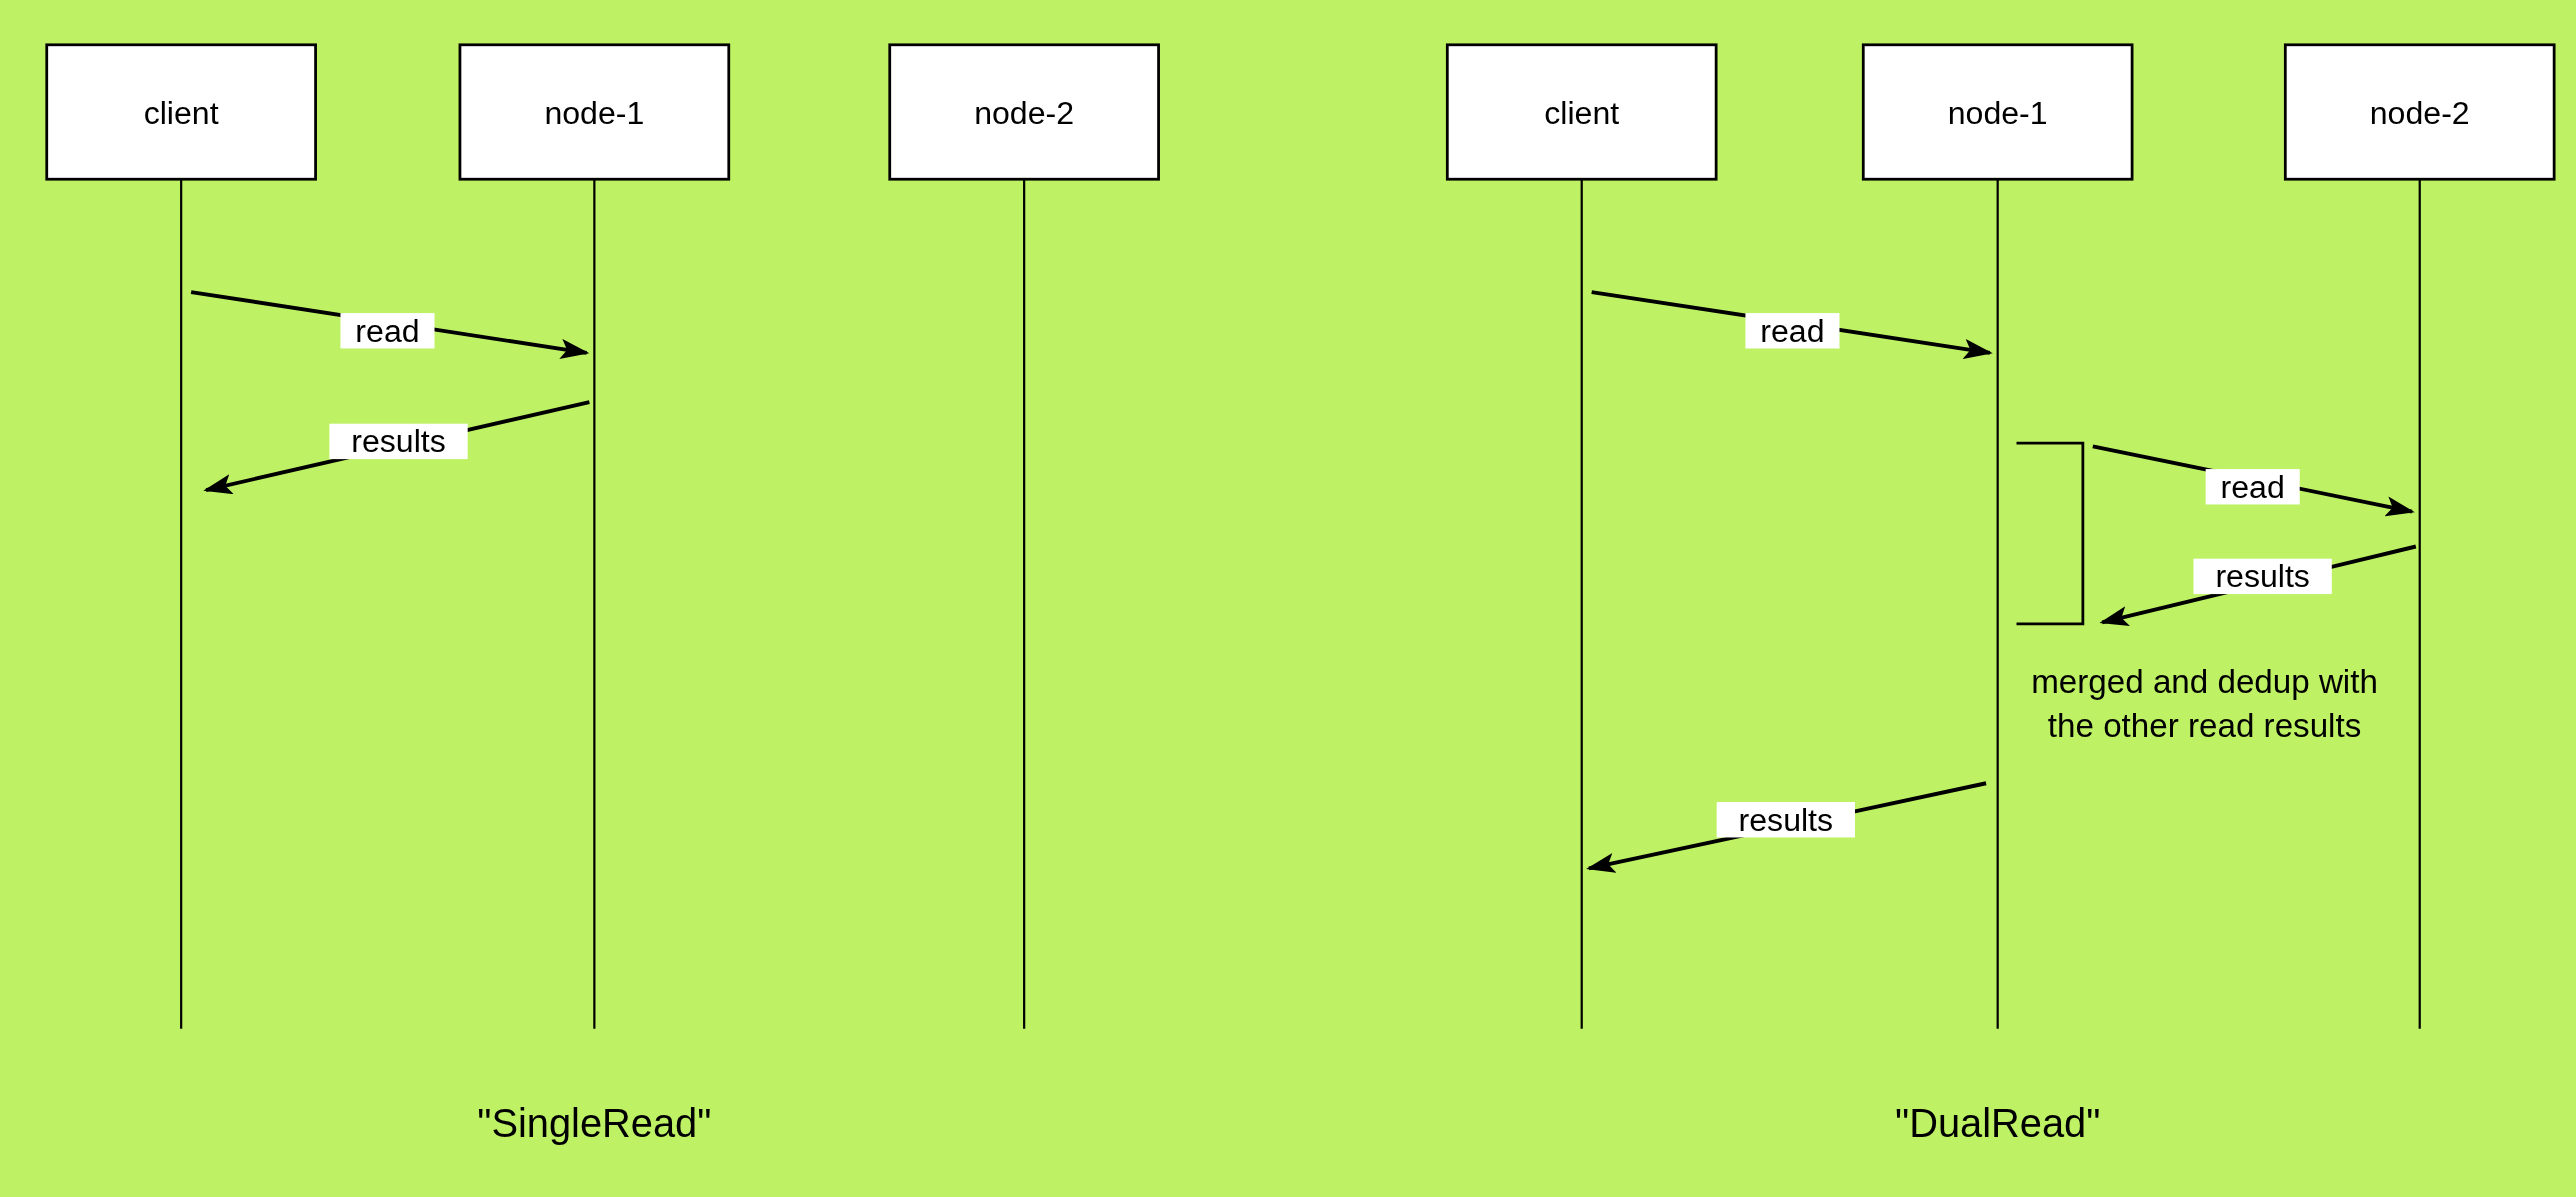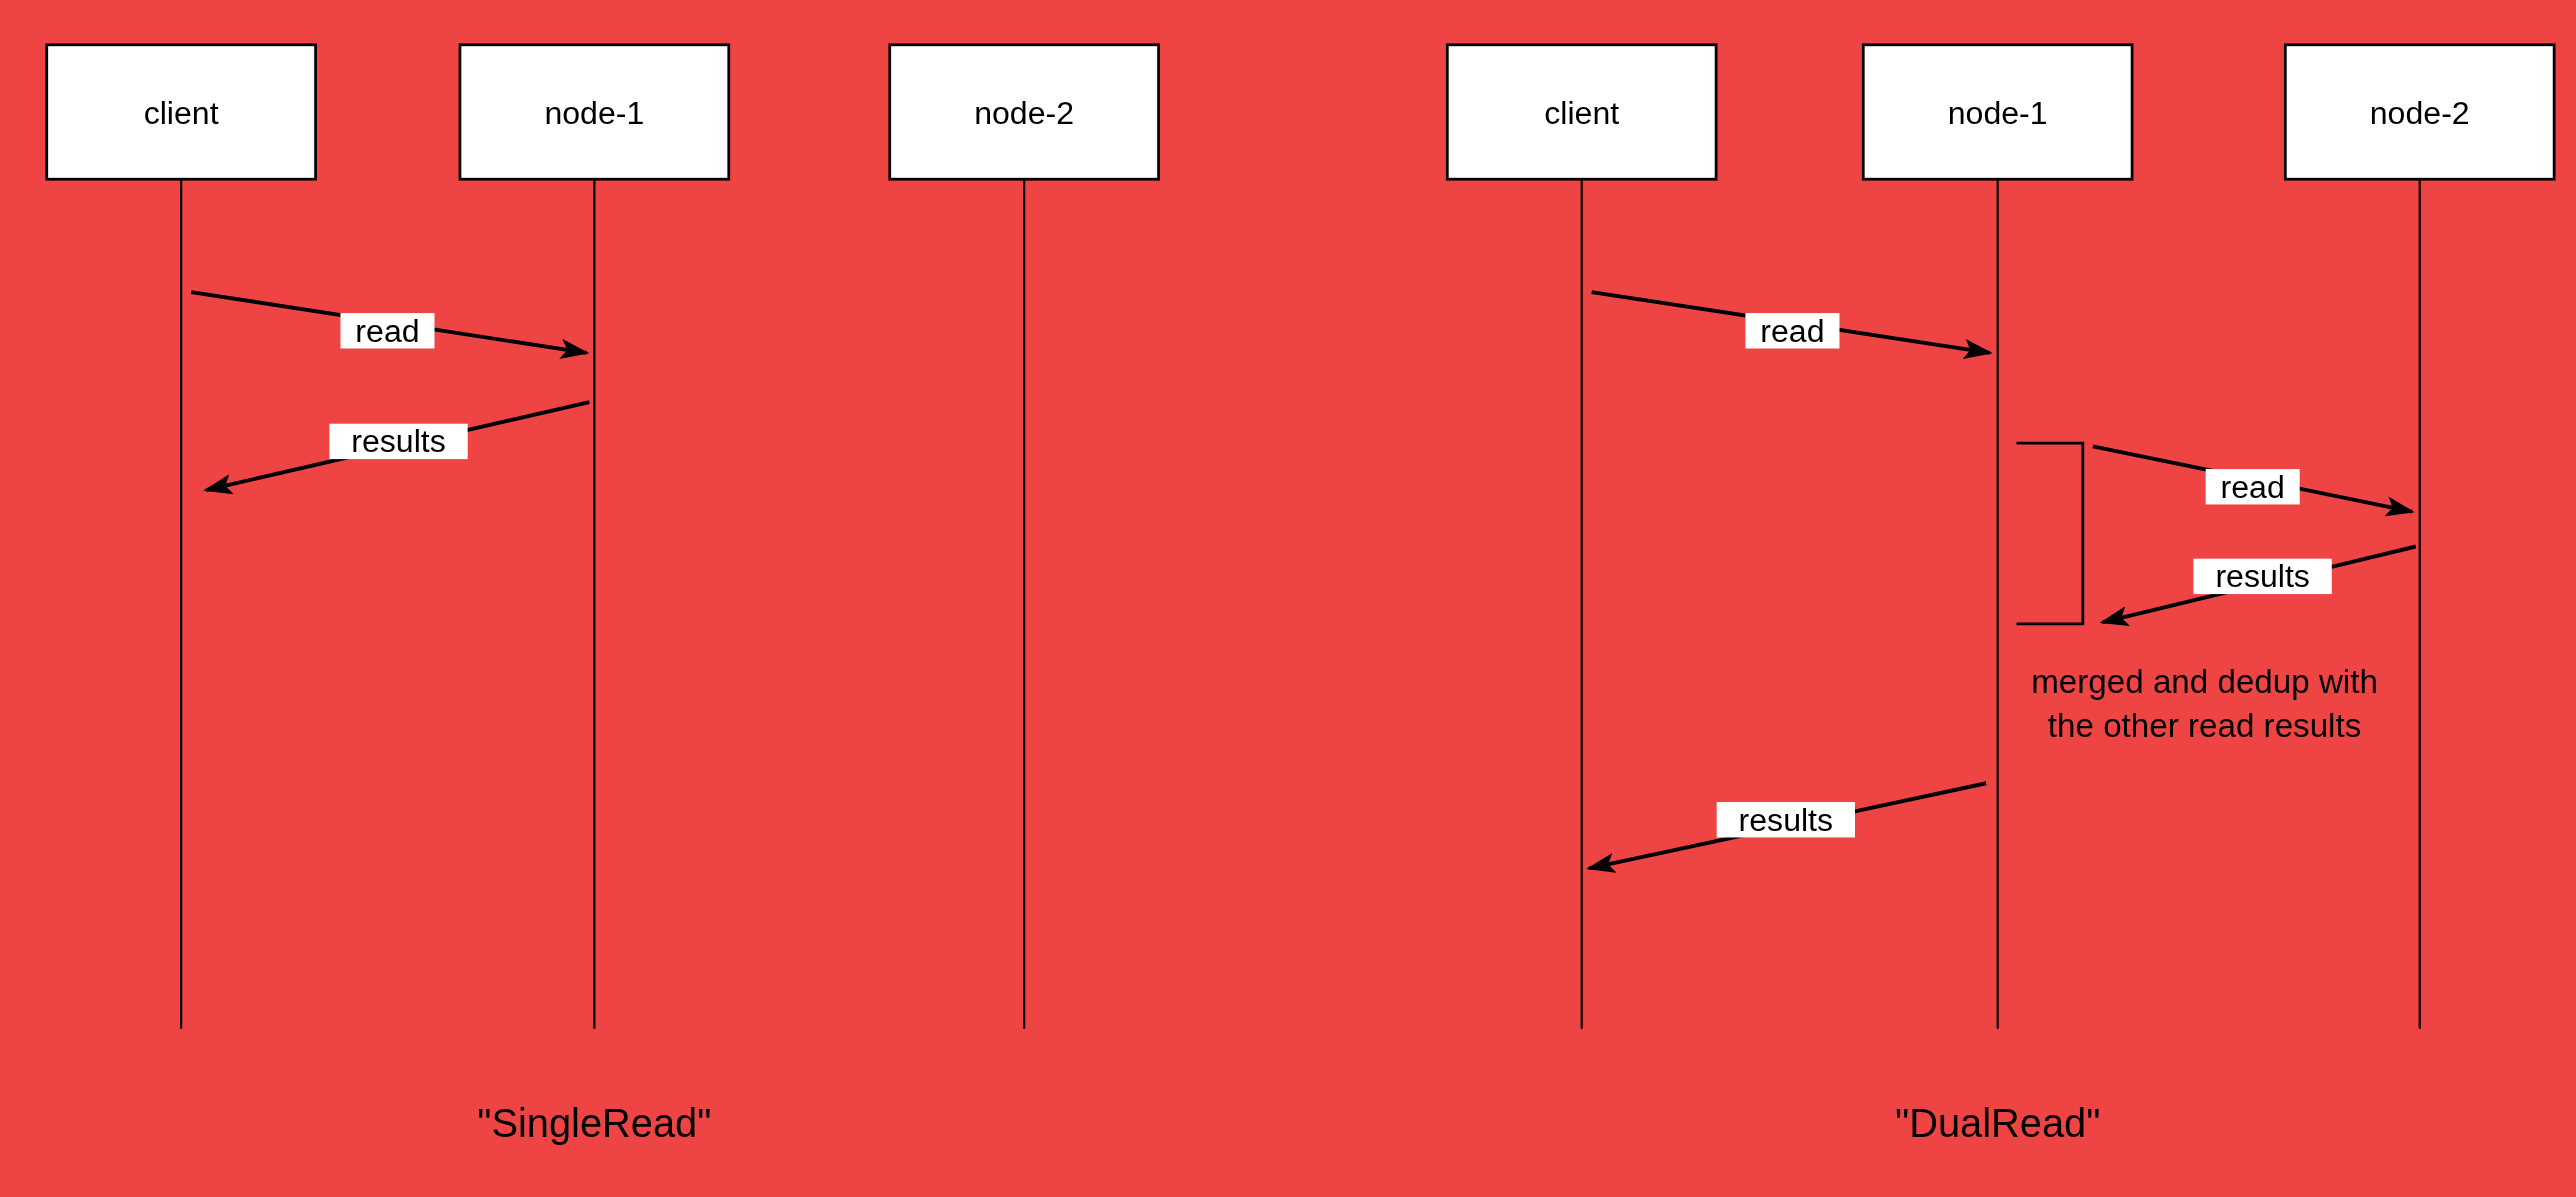--- a/index.html
+++ b/index.html
@@ -5,21 +5,21 @@
   html, body {
     margin: 0;
     padding: 0;
     background: #ffffff;
     font-family: "Liberation Sans", sans-serif;
   }
   .canvas {
     position: relative;
     width: 2576px;
     height: 1197px;
-    background: #ef4444;
+    background: #bef264;
     text-align: center;
   }
   svg { display: block; }
   .actor-box {
     fill: #ffffff;
     stroke: #000000;
     stroke-width: 5;
   }
   .lifeline {
     stroke: #000000;

